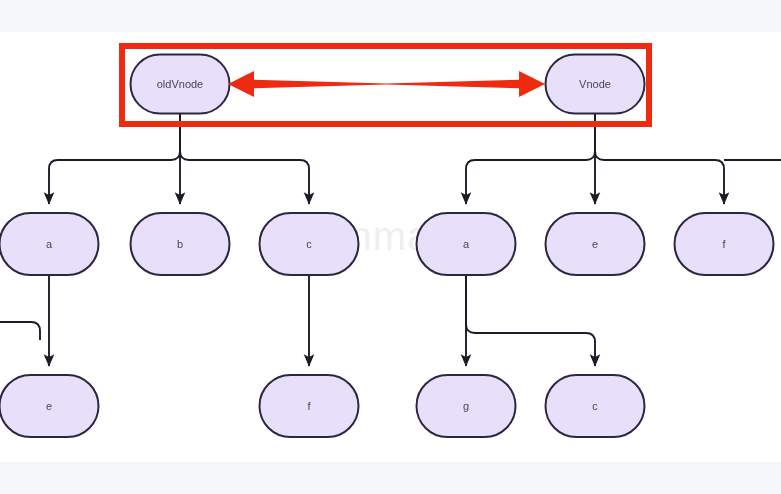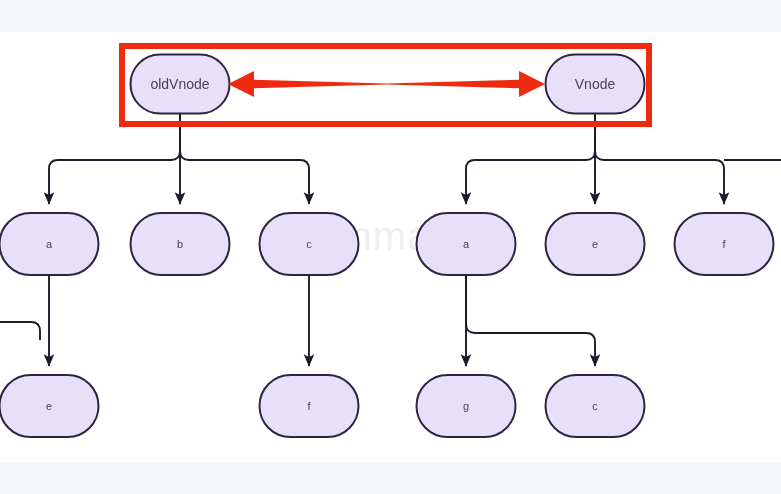--- a/index.html
+++ b/index.html
@@ -38,21 +38,21 @@
     position: absolute;
     pointer-events: none;
     font-family: "Liberation Sans", sans-serif;
     font-size: 11px;
     color: #4a4358;
     text-align: center;
     transform: translate(-50%, -50%);
     white-space: nowrap;
   }
   .node-label.root {
-    font-size: 14px;
+    font-size: 11px;
   }
   .watermark {
     position: absolute;
     left: 282px;
     top: 214px;
     font-family: "Liberation Sans", sans-serif;
     font-size: 40px;
     color: #efeff2;
     letter-spacing: 1px;
     white-space: nowrap;

